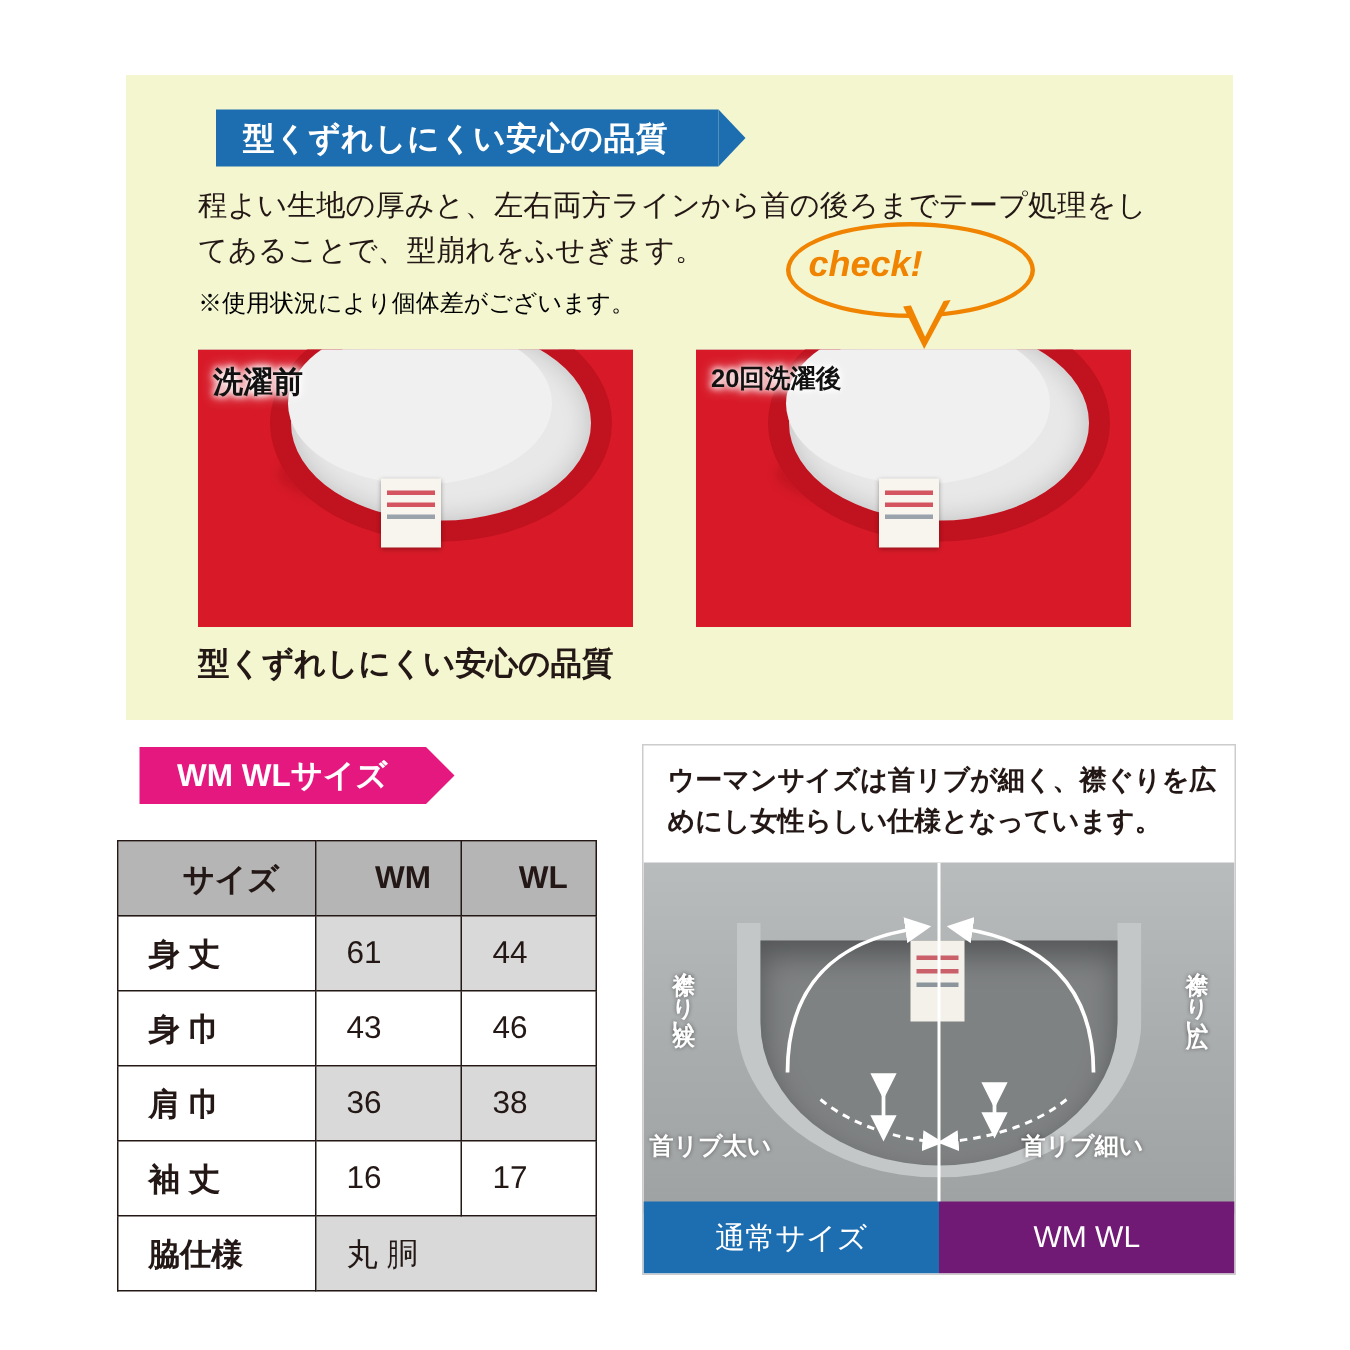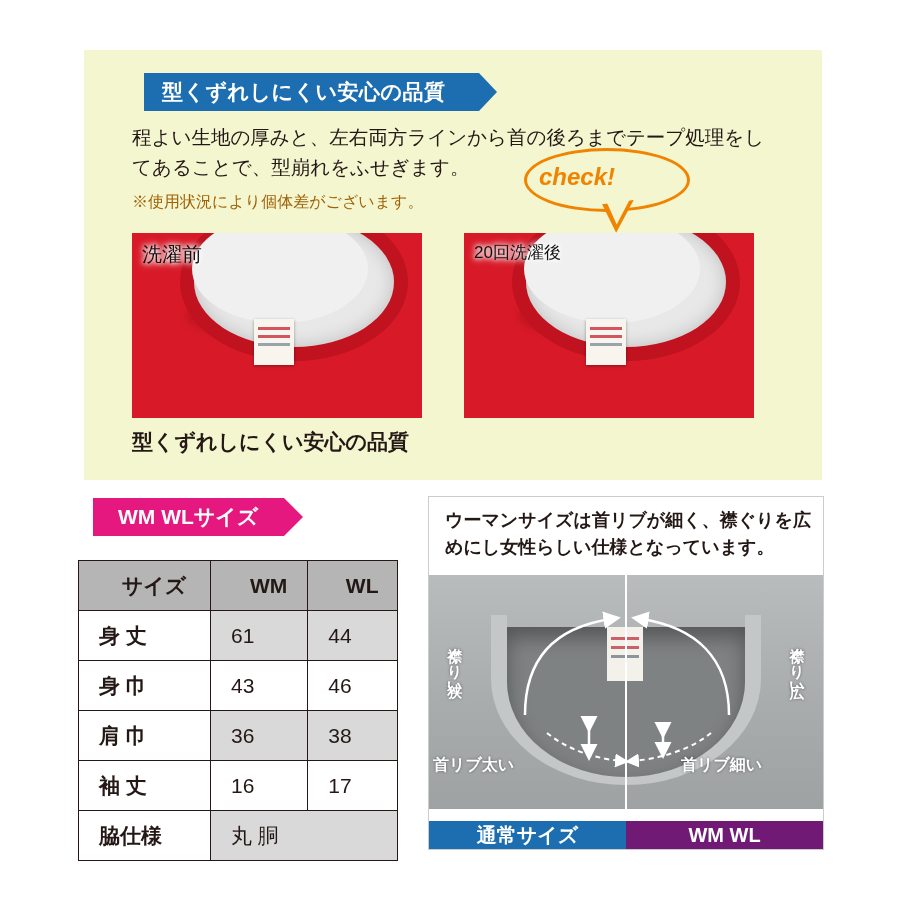--- a/index.html
+++ b/index.html
@@ -61,21 +61,21 @@
     font-size: 19.5px;
     line-height: 1.55;
     font-weight: 500;
     color: #231815;
   }
   .note-text {
     position: absolute;
     left: 48px;
     top: 142px;
     font-size: 16px;
-    color: #a16207;
+    color: #000000;
   }
 
   
   .check-callout {
     position: absolute;
     left: 440px;
     top: 98px;
     width: 160px;
     height: 58px;
     border: 3px solid #f08300;
@@ -178,21 +178,21 @@
     left: 4px;
     width: 32px;
     height: 3px;
     background: #d4545f;
   }
   .photo-label {
     position: absolute;
     left: 10px;
     top: 8px;
     font-size: 20px;
-    font-weight: normal;
+    font-weight: bold;
     color: #111111;
     text-shadow: 0 0 4px #ffffff, 0 0 6px #ffffff, 0 0 9px #ffffff;
   }
   .photo-label.small { font-size: 17px; }
 
   .caption-bottom {
     position: absolute;
     left: 48px;
     top: 378px;
     font-size: 21px;
@@ -343,27 +343,27 @@
   .ann.vert {
     writing-mode: vertical-rl;
     text-orientation: upright;
     font-size: 15px;
   }
   .arrow-svg { position: absolute; left: 0; top: 0; pointer-events: none; }
 
   .cat-bar {
     position: absolute;
     bottom: 0;
-    height: 28px;
+    height: 48px;
     display: flex;
     align-items: center;
     justify-content: center;
     color: #ffffff;
     font-size: 20px;
-    font-weight: bold;
+    font-weight: normal;
   }
   .cat-left { left: 0; width: 197px; background: #1d6eb0; }
   .cat-right { left: 197px; width: 197px; background: #701a75; }
 </style>
 </head>
 <body>
 
 <div class="top-panel">
 
   <div class="ribbon">

